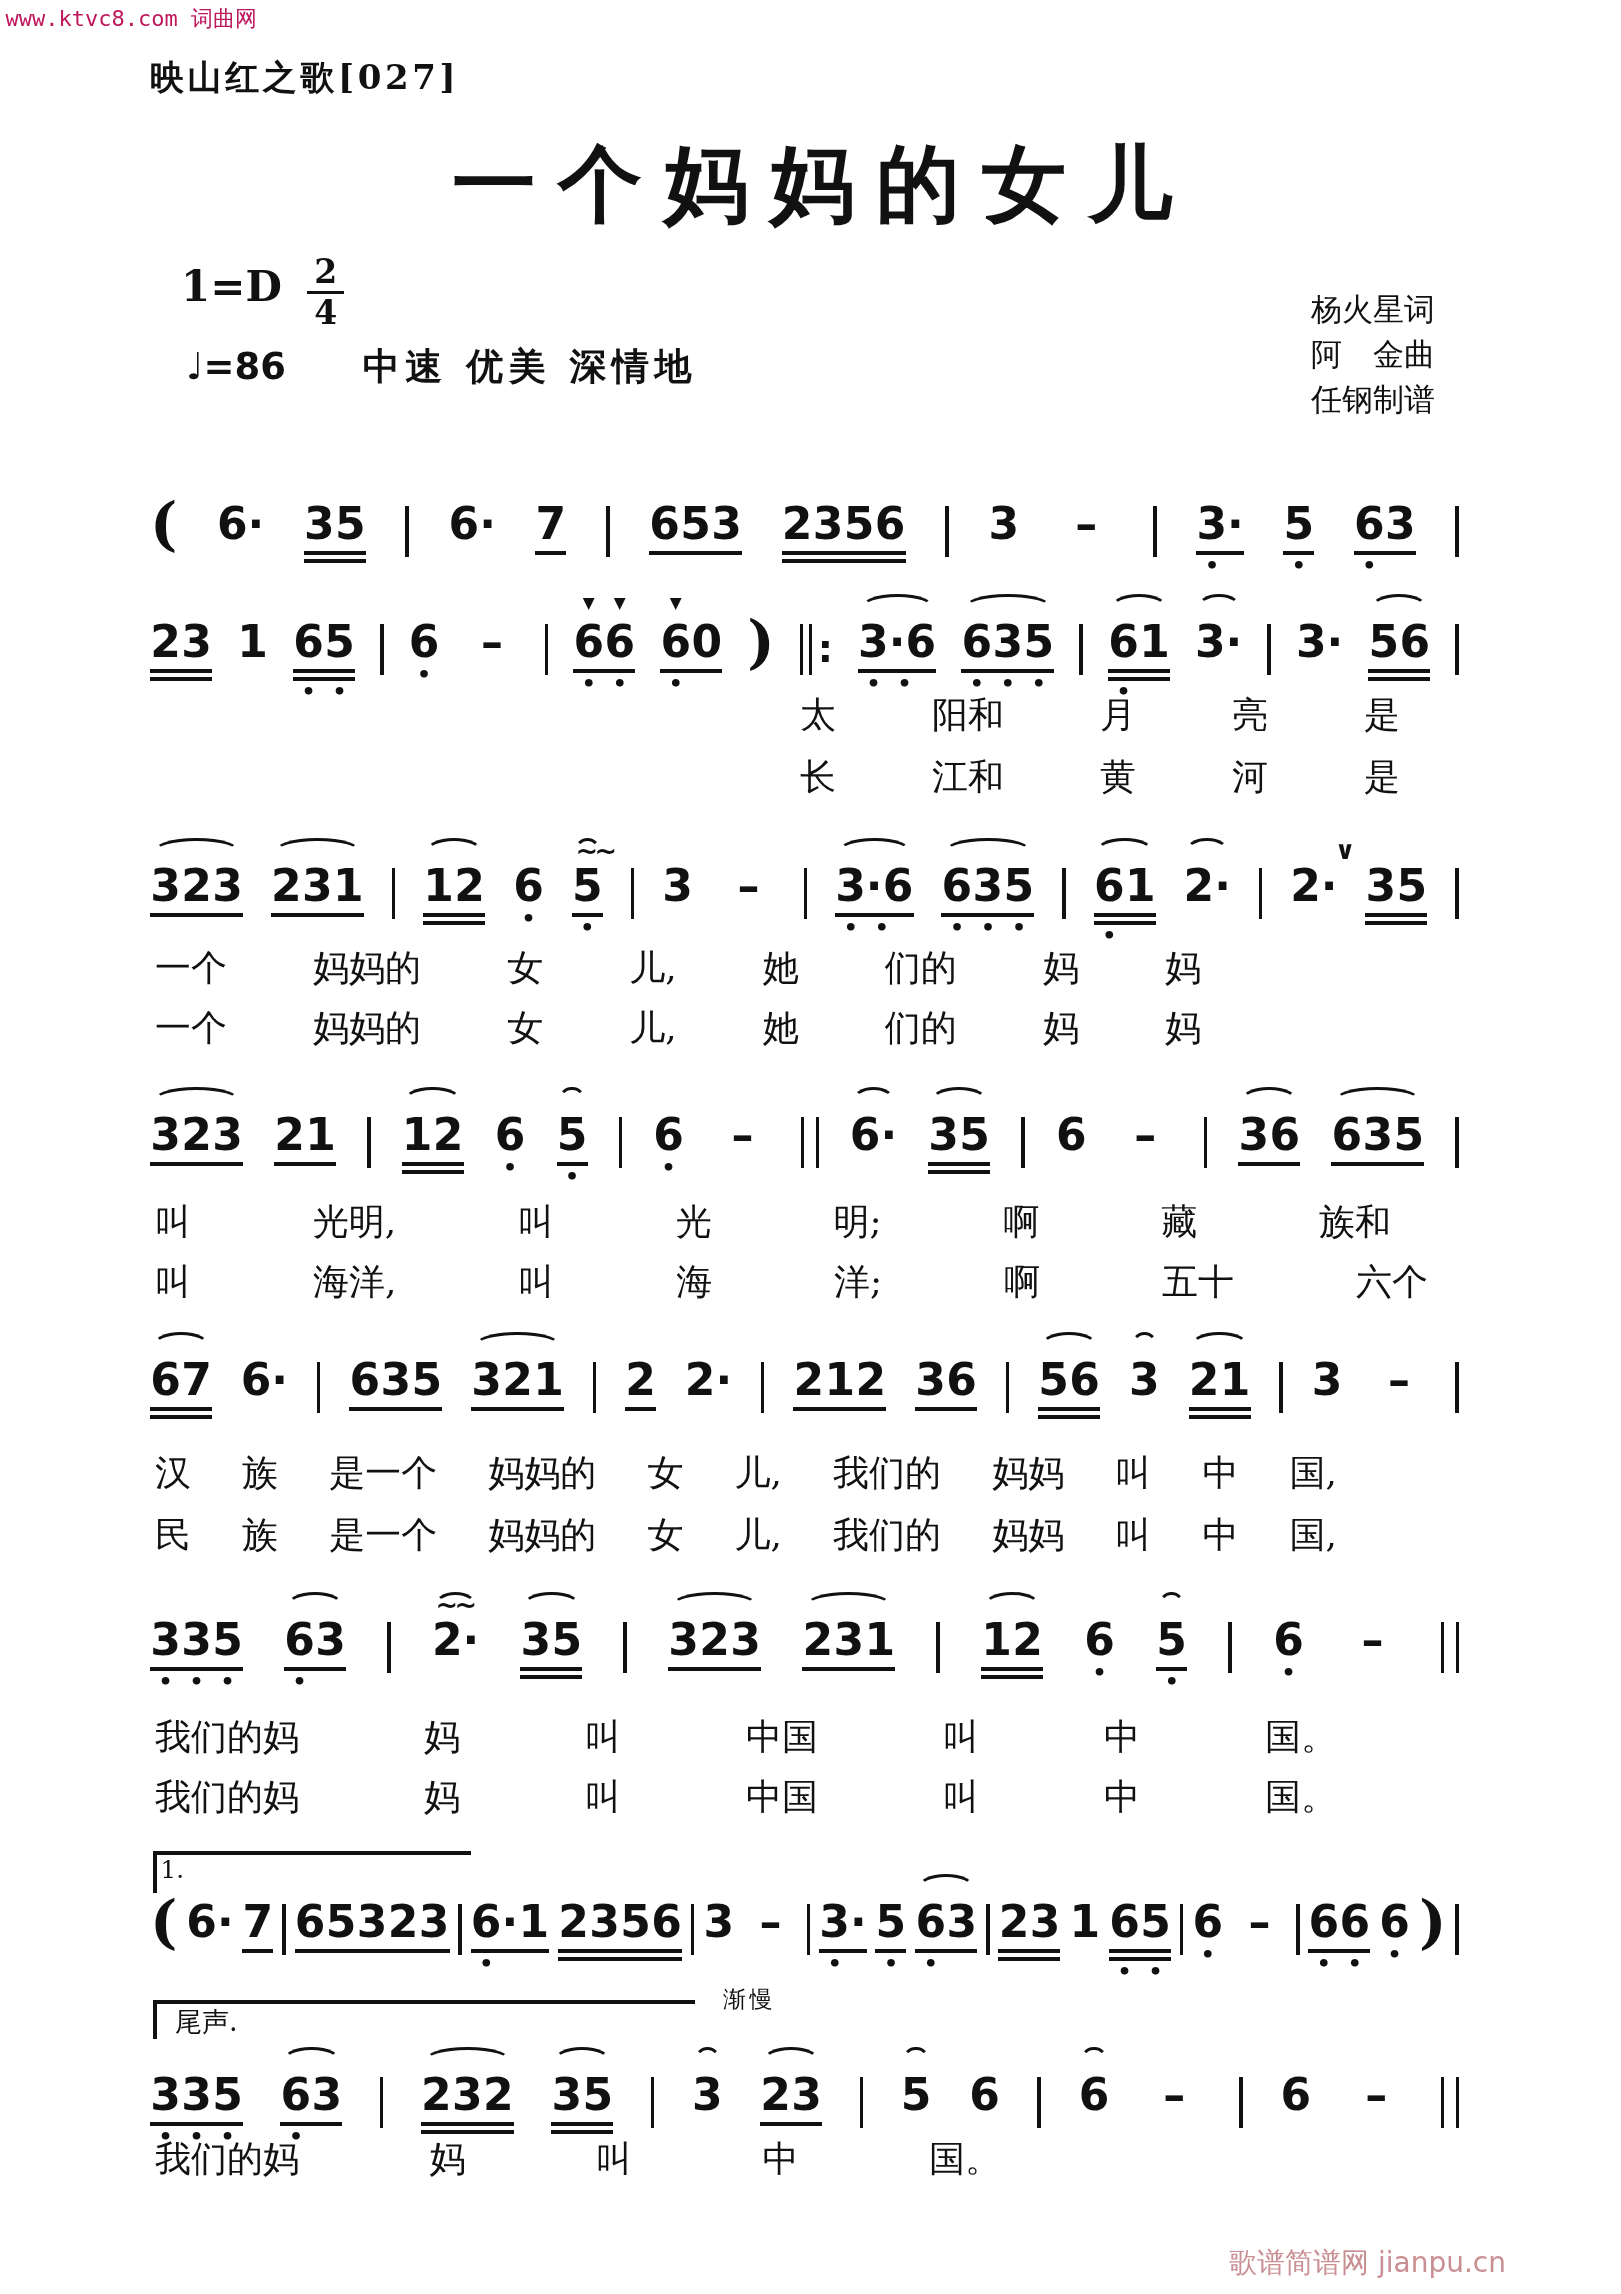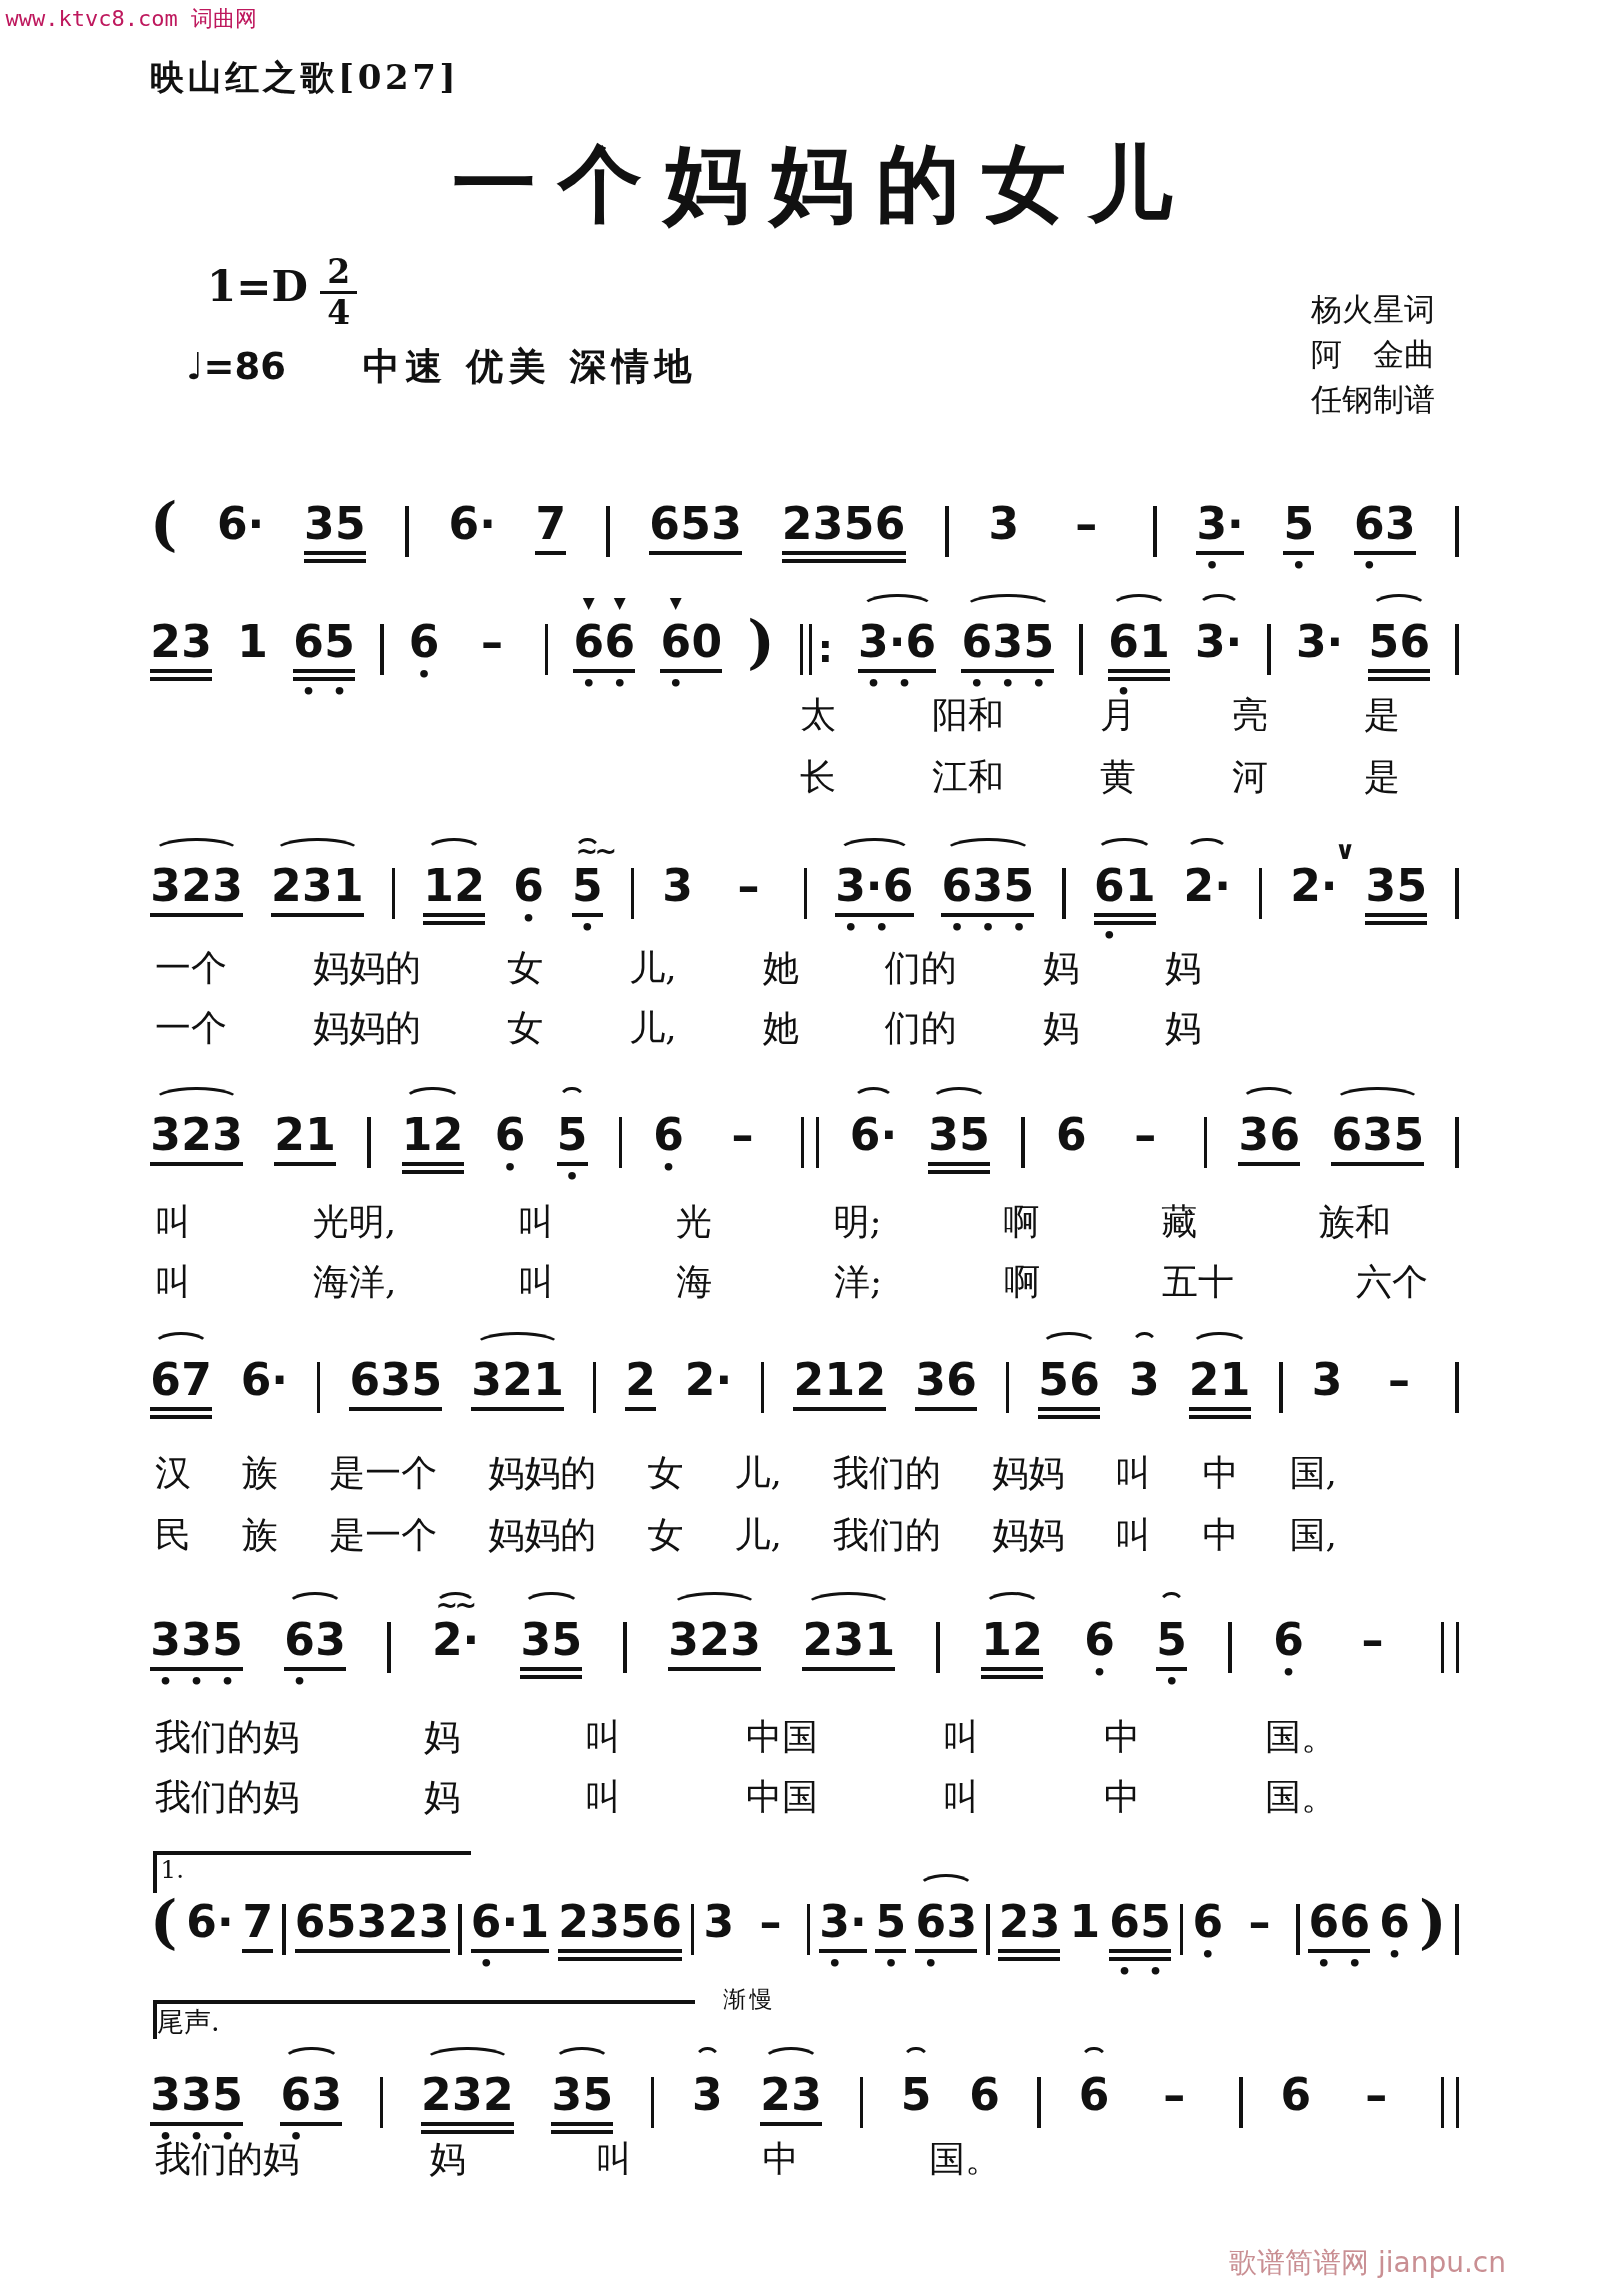--- a/index.html
+++ b/index.html
@@ -12,21 +12,21 @@
           font-family:"DejaVu Sans Mono",monospace;color:#be185d;}
   .wm-bot{position:absolute;right:116px;bottom:12.7px;font-size:28px;
           font-family:"DejaVu Sans",sans-serif;}
 
   
   .series{position:absolute;left:150px;top:55px;font-size:34px;font-weight:bold;
           font-family:"DejaVu Serif",serif;letter-spacing:3.6px;}
   .title{position:absolute;left:0;top:116px;width:100%;margin:12px;text-align:center;
          font-size:84px;font-weight:bold;letter-spacing:22px;
          font-family:"DejaVu Serif",serif;}
-  .keysig{position:absolute;left:207px;top:262px;display:flex;gap:12px;
+  .keysig{position:absolute;left:181px;top:262px;display:flex;gap:25px;
           font-size:42px;font-weight:bold;font-family:"DejaVu Serif",serif;}
   .frac{display:inline-flex;flex-direction:column;align-items:center;
         font-size:33px;line-height:1.05;margin-top:-7.3px;}
   .frac .num{border-bottom:3.6px solid #111;padding:0 7.3px 1.8px;}
   .frac .den{padding-top:1.8px;}
   .tempoline{position:absolute;left:186px;top:342px;font-size:37px;font-weight:600;}
   .tempoline .exp{margin-left:64px;letter-spacing:5.5px;font-family:"DejaVu Serif",serif;}
   .credits{position:absolute;right:187px;top:287px;font-size:31px;line-height:1.45;
            font-family:"DejaVu Serif",serif;}
 
@@ -75,21 +75,21 @@
   .l6a{top:1713px;left:155px;width:1182px;}
   .l6b{top:1773px;left:155px;width:1182px;}
   .l8a{top:2135px;left:155px;width:846px;}
 
   
   .volta{position:absolute;left:153px;top:1851px;width:314px;height:38px;
          border-top:4.5px solid #111;border-left:4.5px solid #111;}
   .volta span{font-size:24.5px;font-family:"DejaVu Serif",serif;padding-left:3.6px;}
   .coda{position:absolute;left:153px;top:2000px;width:538px;height:35px;
         border-top:4.5px solid #111;border-left:4.5px solid #111;}
-  .coda span{font-size:27px;font-family:"DejaVu Serif",serif;padding-left:0;}
+  .coda span{font-size:27px;font-family:"DejaVu Serif",serif;padding-left:18px;}
   .rit{position:absolute;left:723px;top:1984px;font-size:23px;
        font-family:"DejaVu Serif",serif;letter-spacing:3.6px;}
 </style>
 </head>
 <body>
 
 <div class="page">
   <div class="wm-top">www.ktvc8.com 词曲网</div>
   <div class="series">映山红之歌[027]</div>
   <h1 class="title">一个妈妈的女儿</h1>

